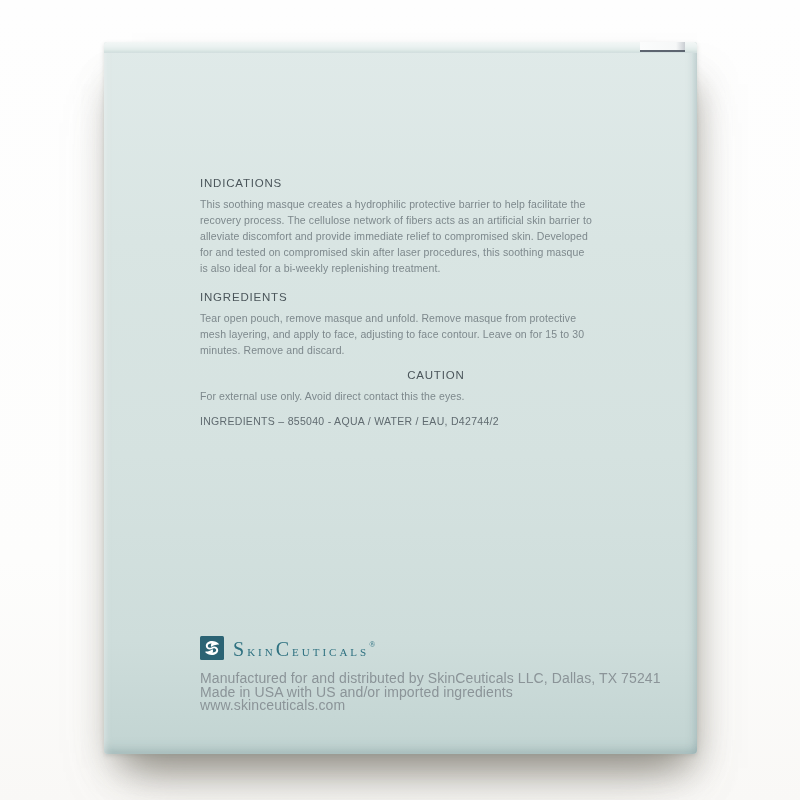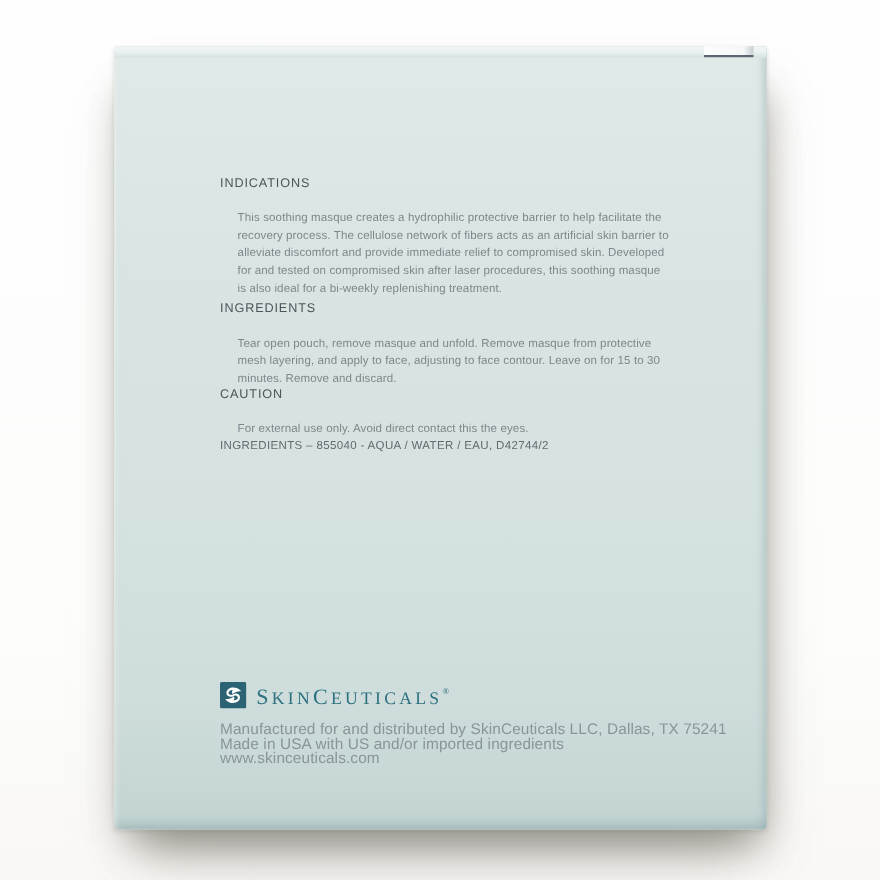--- a/index.html
+++ b/index.html
@@ -47,64 +47,64 @@
     right: 12px;
     top: 0;
     width: 45px;
     height: 8px;
     background: linear-gradient(90deg, #fbfcfc 0%, #f6f8f8 80%, #c9cdd2 100%);
     border-bottom: 2px solid #5d6570;
   }
   .box-content {
     position: absolute;
     left: 96px;
-    top: 0;
+    top: 16px;
     width: 480px;
     height: 100%;
     text-decoration: underline;
   }
   .section { position: absolute; left: 0; }
   .section-heading {
     font-size: 11.5px;
     line-height: 13px;
     letter-spacing: 0.8px;
     color: #4b565b;
     margin: 0 0 6px 0;
     font-weight: normal;
   }
   .section-body {
     font-size: 10.5px;
     line-height: 16px;
     letter-spacing: 0.1px;
     color: #7d888c;
     white-space: pre-line;
-    margin: 16px;
+    margin: 0;
   }
   .sec-indications { top: 119px; }
   .sec-directions  { top: 233px; }
-  .sec-caution     { top: 311px; }
+  .sec-caution     { top: 311px; text-align: right; }
   .sec-ingredients { top: 353px; }
   .ingredients-line {
     font-size: 10.5px;
     letter-spacing: 0.3px;
     color: #606b70;
     white-space: pre-line;
     margin-top: 44px;
   }
   .brand-block { top: 577px; height: 26px; display: flex; align-items: center; }
   .logo-mark { width: 24px; height: 24px; margin-right: 9px; flex: 0 0 auto; }
   .wordmark {
     font-family: "Liberation Serif", serif;
     color: #2e7180;
     letter-spacing: 3px;
     white-space: nowrap;
     line-height: 24px;
   }
   .wordmark .big   { font-size: 20px; }
-  .wordmark .small { font-size: 16px; }
+  .wordmark .small { font-size: 11px; }
   .wordmark .reg   { font-size: 8px; vertical-align: 9px; letter-spacing: 0; }
   .fine-print {
     top: 614px;
     font-size: 14px;
     line-height: 13.5px;
     letter-spacing: 0.1px;
     color: #8b9498;
     white-space: pre-line;
   }
 </style>

